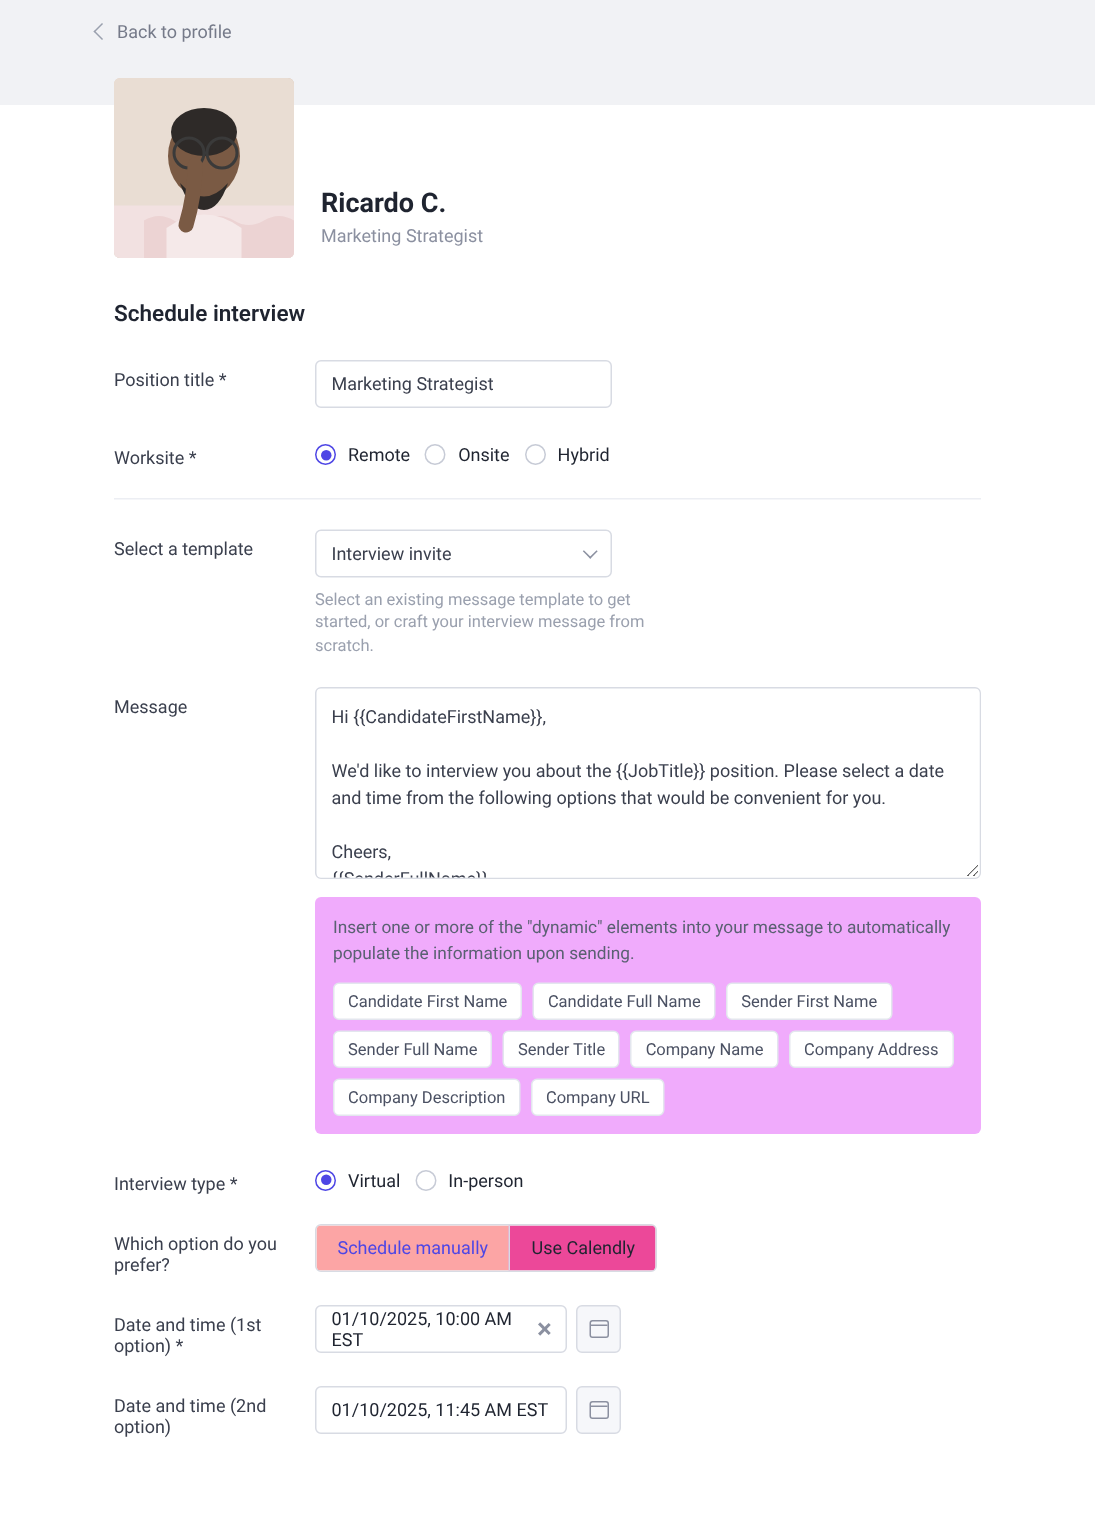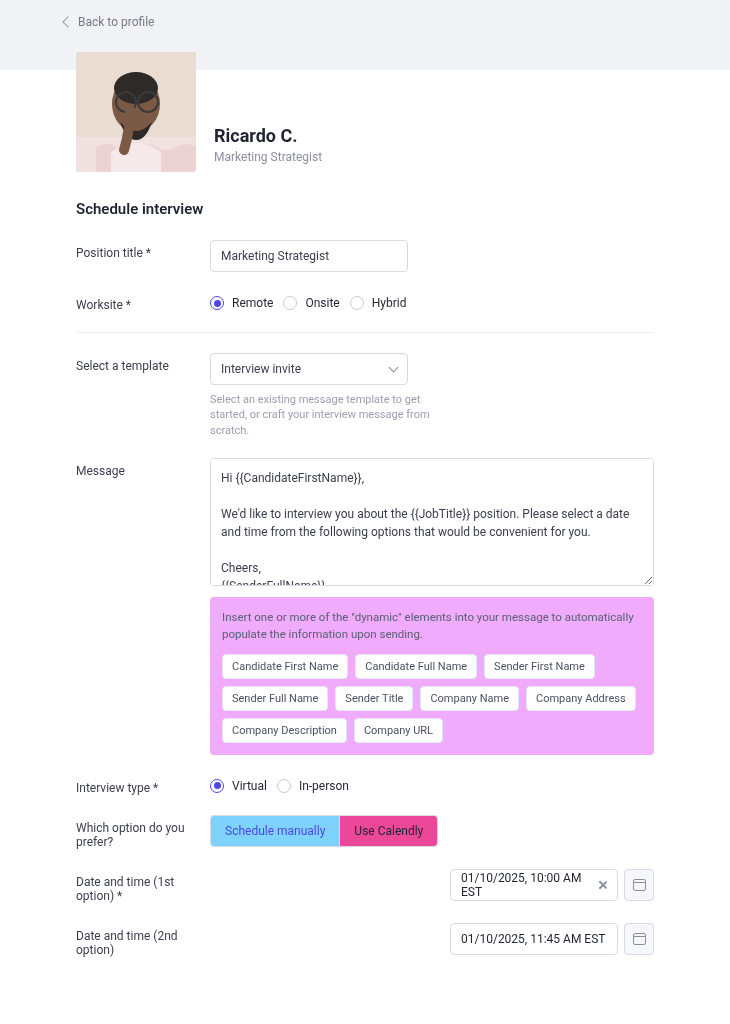--- a/index.html
+++ b/index.html
@@ -143,23 +143,23 @@
   border: 1px solid #d8dbe3;
   border-radius: 4px;
   overflow: hidden;
 }
 .seg {
   padding: 8px 14px;
   font-size: 12px;
   background: #ec4899;
   cursor: pointer;
 }
-.seg.active { background: #7dd3fc; color: #4e46e5; }
+.seg.active { background: #fca5a5; color: #4e46e5; }
 .seg + .seg { border-left: 1px solid #d8dbe3; }
-.dt-wrap { display: flex; align-items: center; gap: 0; justify-content: flex-end; }
+.dt-wrap { display: flex; align-items: center; gap: 0; }
 .dt-input {
   width: 168px;
   height: 32px;
   border: 1px solid #d8dbe3;
   border-radius: 4px;
   padding: 0 10px;
   font-size: 12px;
   display: flex;
   align-items: center;
   justify-content: space-between;

